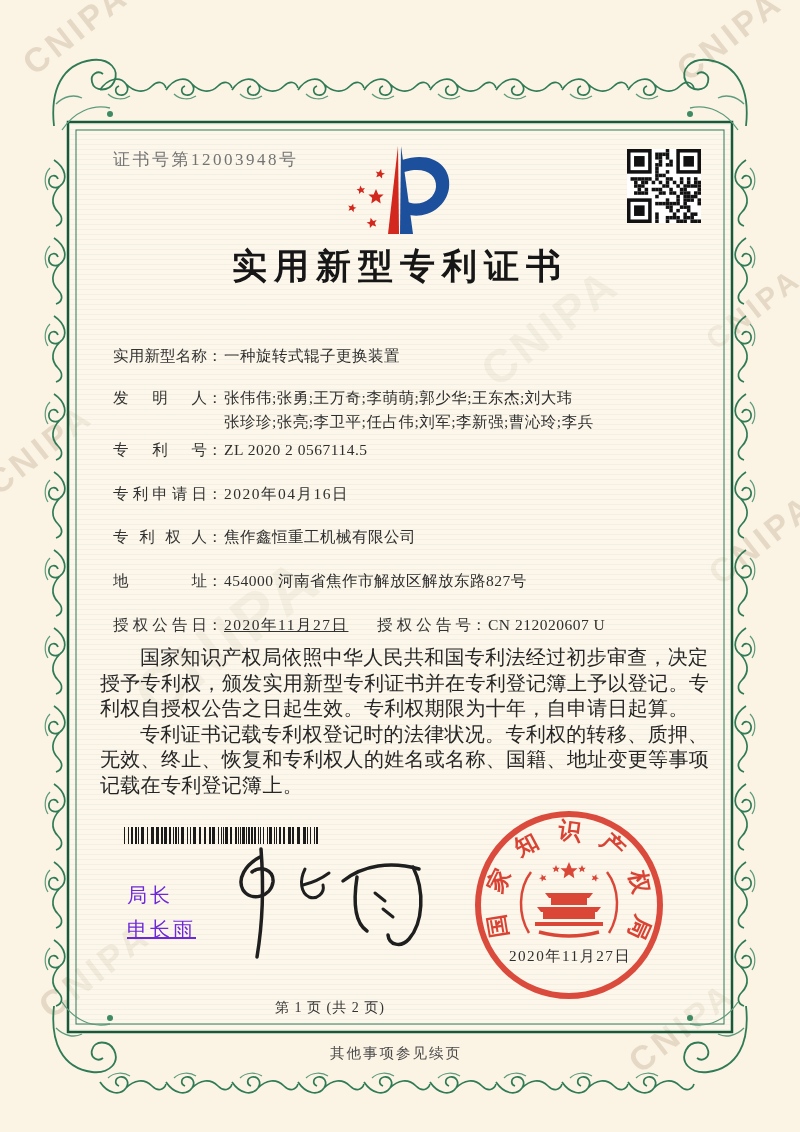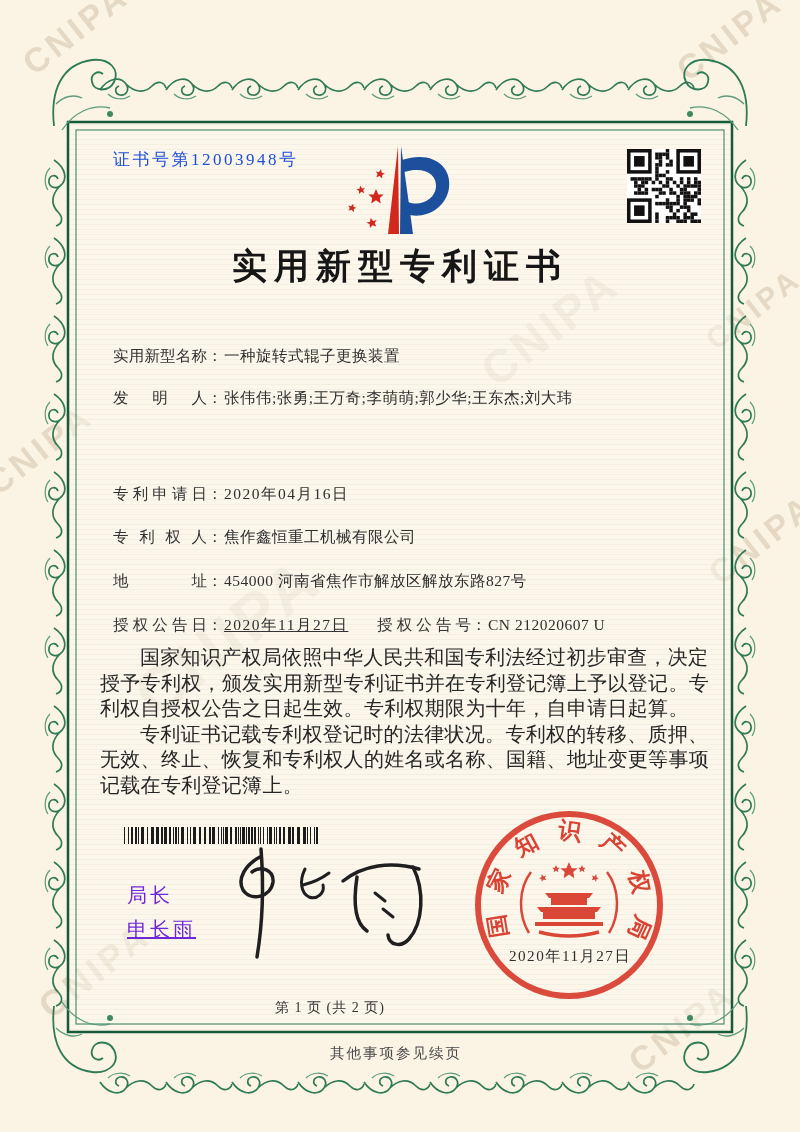--- a/index.html
+++ b/index.html
@@ -4,21 +4,21 @@
 <style>
   html,body{margin:0;padding:0;}
   body{width:800px;height:1132px;font-family:"Liberation Serif","DejaVu Serif",serif;}
   .page{position:relative;width:800px;height:1132px;background:#fbf3e4;overflow:hidden;}
   .wm{position:absolute;font-family:"Liberation Sans","DejaVu Sans",sans-serif;font-weight:700;
       letter-spacing:4px;color:rgba(172,152,118,0.28);transform:rotate(-38deg);user-select:none;}
   .paper-inner{position:absolute;left:70px;top:124px;width:660px;height:906px;
       background:rgba(255,252,243,0.45);
       background-image:repeating-linear-gradient(0deg,rgba(70,120,90,0.055) 0 1px,rgba(0,0,0,0) 1px 5px);}
   .border-svg,.logo,.qr,.barcode,.signature,.seal{position:absolute;}
-  .cert-no{position:absolute;left:113px;top:148px;font-size:17px;letter-spacing:2.5px;color:#1d4ed8;}
+  .cert-no{position:absolute;left:113px;top:148px;font-size:17px;letter-spacing:2.5px;color:#737373;}
   .title{position:absolute;left:0;top:243px;width:800px;margin:0;text-align:center;
       font-size:35px;font-weight:700;letter-spacing:7px;color:#161616;}
   .row{position:absolute;left:113px;width:610px;font-size:15.5px;color:#333;line-height:24px;}
   .lbl{display:inline-block;width:94px;text-align:justify;text-align-last:justify;vertical-align:top;color:#333;}
   .colon{display:inline-block;width:17px;vertical-align:top;}
   .val{letter-spacing:0.5px;color:#2e2e2e;margin-top:8px;}
   .val-block{display:inline-block;vertical-align:top;max-width:480px;}
   .grant-group2{position:absolute;left:264px;top:0;}
   .paras{position:absolute;left:100px;top:645px;width:618px;font-size:20px;line-height:25.5px;color:#262626;}
   .paras p{margin:0;text-indent:2em;letter-spacing:0.3px;}
@@ -277,23 +277,26 @@
     </svg>
 
   <h1 class="title">实用新型专利证书</h1>
 
   <div class="row" style="top:344px;">
     <span class="lbl">实用新型名称</span><span class="colon">：</span><span class="val">一种旋转式辊子更换装置</span>
   </div>
 
   <div class="row" style="top:386px;">
     <span class="lbl">发明人</span><span class="colon">：</span><span class="val-block"><span class="val">张伟伟;张勇;王万奇;李萌萌;郭少华;王东杰;刘大玮</span><br>
-    </span>
-  </div>
-
+    <span class="val">张珍珍;张亮;李卫平;任占伟;刘军;李新强;曹沁玲;李兵</span></span>
+  </div>
+
+  <div class="row" style="top:438px;">
+    <span class="lbl">专利号</span><span class="colon">：</span><span class="val">ZL 2020 2 0567114.5</span>
+  </div>
 
   <div class="row" style="top:482px;">
     <span class="lbl">专利申请日</span><span class="colon">：</span><span class="val" style="letter-spacing:1.5px;">2020年04月16日</span>
   </div>
 
   <div class="row" style="top:525px;">
     <span class="lbl">专利权人</span><span class="colon">：</span><span class="val">焦作鑫恒重工机械有限公司</span>
   </div>
 
   <div class="row" style="top:569px;">

